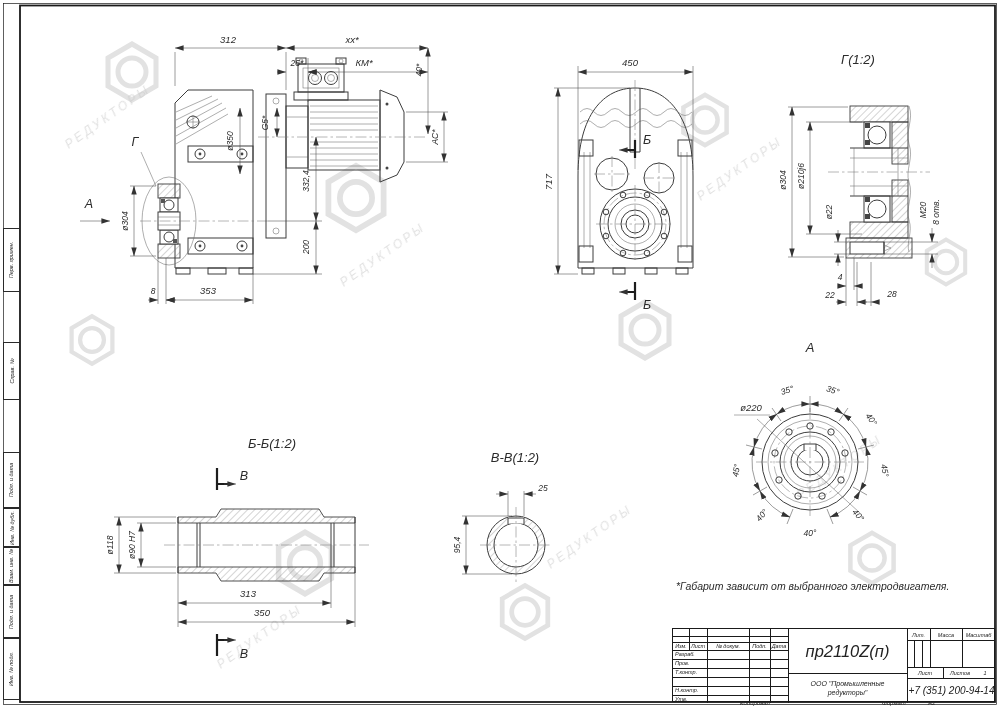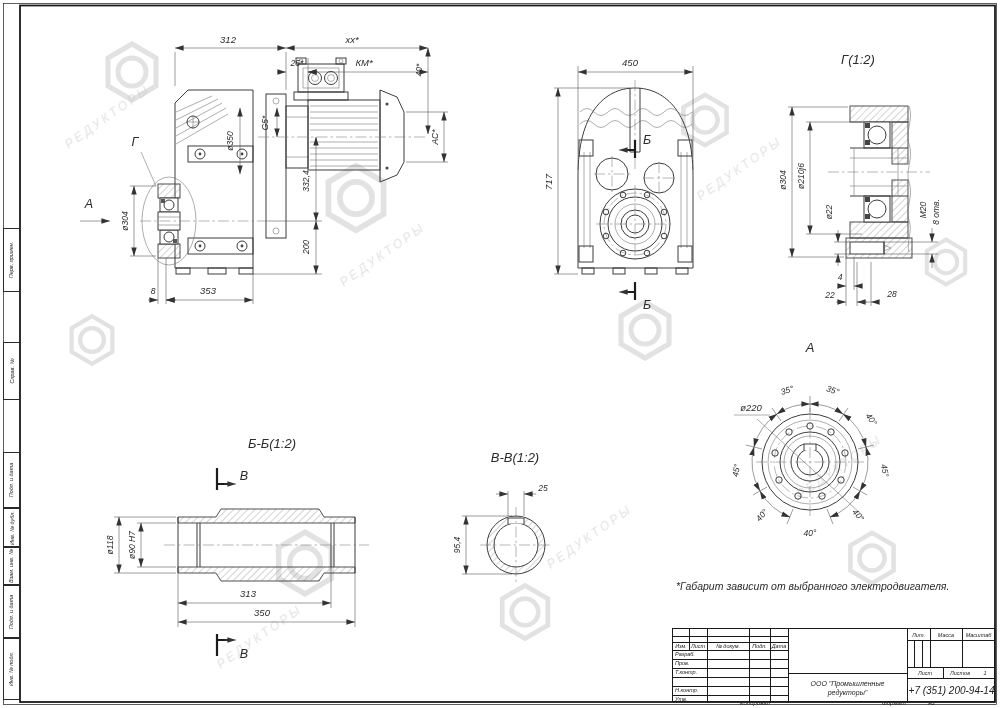--- a/index.html
+++ b/index.html
@@ -415,20 +415,21 @@
   <div class="sc" style="left:0;top:13px;width:16px;height:7.5px;">Изм.</div>
   <div class="sc" style="left:16px;top:13px;width:18px;height:7.5px;">Лист</div>
   <div class="sc" style="left:34px;top:13px;width:42px;height:7.5px;">№ докум.</div>
   <div class="sc" style="left:76px;top:13px;width:21px;height:7.5px;">Подп.</div>
   <div class="sc" style="left:97px;top:13px;width:18px;height:7.5px;">Дата</div>
   <div class="sc left" style="left:0;top:20.5px;width:34px;height:9px;">Разраб.</div>
   <div class="sc left" style="left:0;top:29.5px;width:34px;height:9px;">Пров.</div>
   <div class="sc left" style="left:0;top:38.5px;width:34px;height:9px;">Т.контр.</div>
   <div class="sc left" style="left:0;top:56.5px;width:34px;height:9px;">Н.контр.</div>
   <div class="sc left" style="left:0;top:65.5px;width:34px;height:8.5px;">Утв.</div>
+  <div class="docnum">пр2110Z(п)</div>
   <div class="company">
     <span>ООО "Промышленные</span>
     <span>редукторы"</span>
   </div>
   <div class="sc" style="left:234px;top:0;width:23px;height:11px;">Лит.</div>
   <div class="sc" style="left:257px;top:0;width:32px;height:11px;">Масса</div>
   <div class="sc" style="left:289px;top:0;width:33px;height:11px;">Масштаб</div>
   <div class="sc" style="left:234px;top:38px;width:36px;height:11px;">Лист</div>
   <div class="sc" style="left:270px;top:38px;width:34px;height:11px;">Листов</div>
   <div class="sc" style="left:304px;top:38px;width:16px;height:11px;">1</div>

